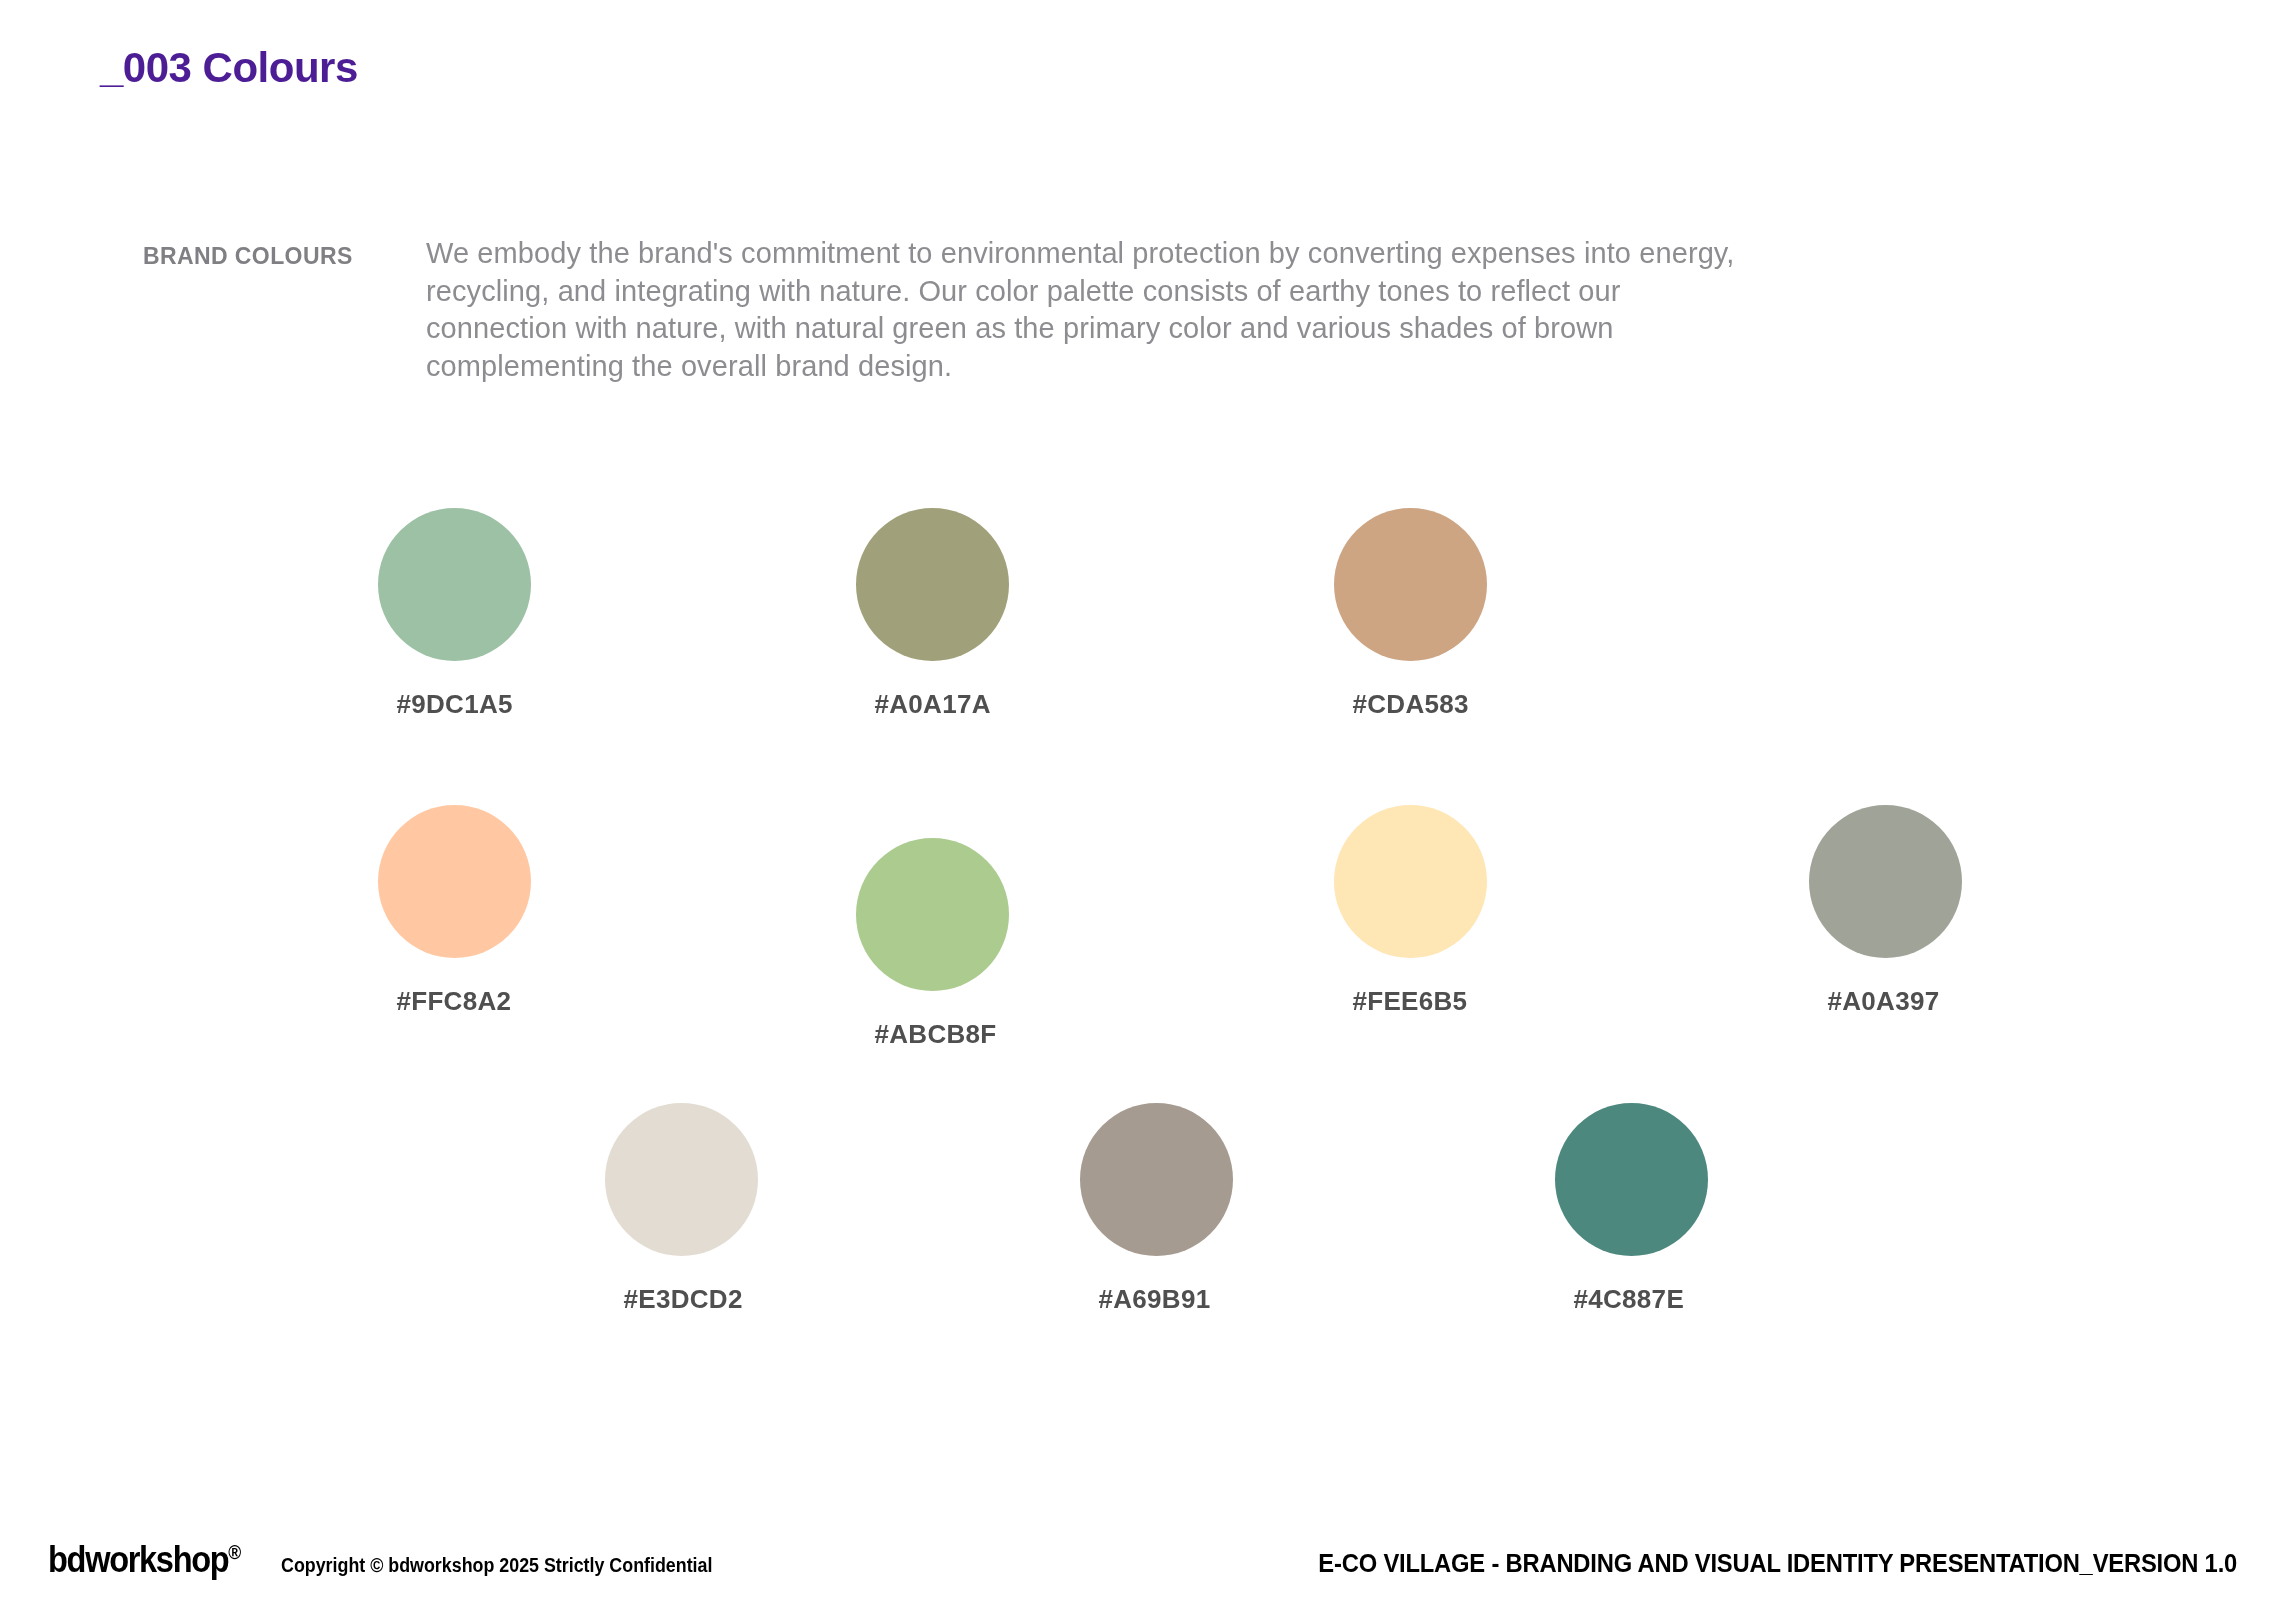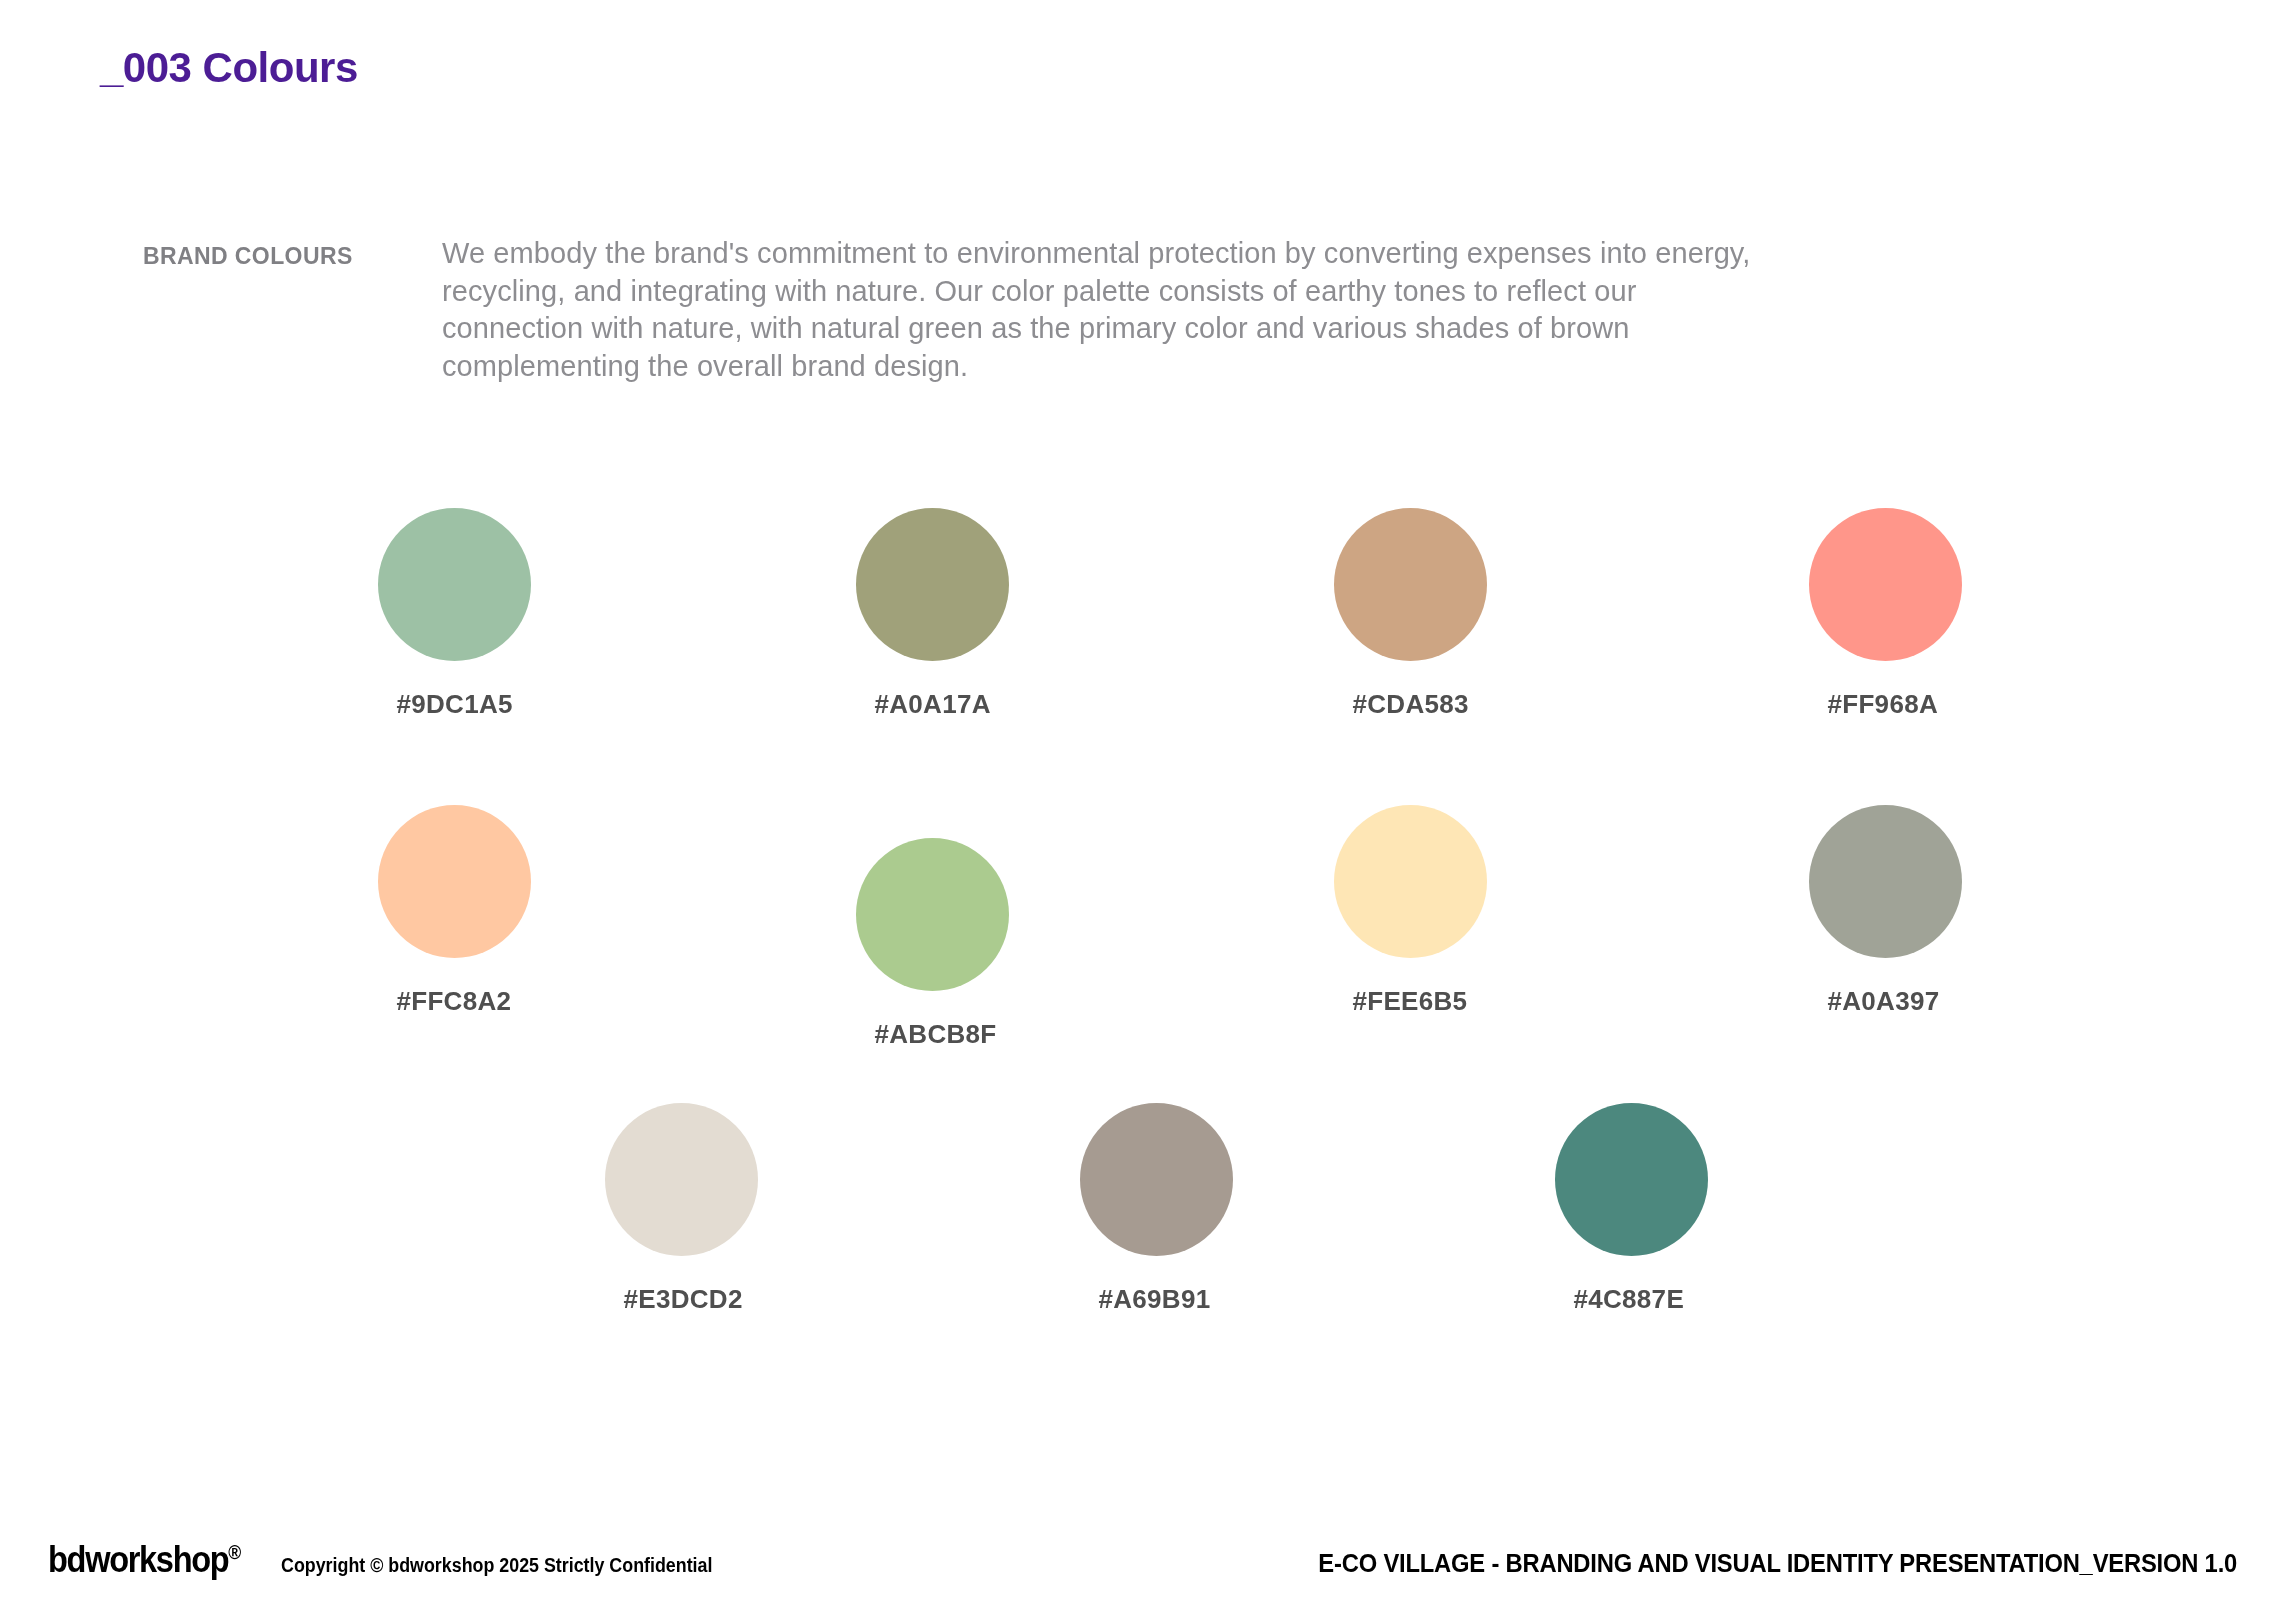--- a/index.html
+++ b/index.html
@@ -50,21 +50,20 @@
   .intro-body {
     position: absolute;
     left: 283px;
     top: 0px;
     width: 1329px;
     font-size: 29px;
     line-height: 1.30;
     font-weight: 300;
     color: #8d8d91;
     letter-spacing: 0.1px;
-    margin-left: 16px;
   }
 
   
   .palette {
     position: absolute;
     left: 0;
     top: 0;
     width: 1858px;
     height: 1619px;
   }
@@ -153,24 +152,20 @@
       <div class="swatch-label">#9DC1A5</div>
     </div>
     <div class="swatch" style="left: 856px; top: 508px;">
       <div class="swatch-dot" style="background: rgb(160, 161, 122);"></div>
       <div class="swatch-label">#A0A17A</div>
     </div>
     <div class="swatch" style="left: 1334px; top: 508px;">
       <div class="swatch-dot" style="background: rgb(205, 165, 131);"></div>
       <div class="swatch-label">#CDA583</div>
     </div>
-    <div class="swatch" style="left: 1809px; top: 508px;">
-      <div class="swatch-dot" style="background: rgb(255, 150, 138);"></div>
-      <div class="swatch-label">#FF968A</div>
-    </div>
     <div class="swatch" style="left: 378px; top: 805px;">
       <div class="swatch-dot" style="background: rgb(255, 200, 162);"></div>
       <div class="swatch-label">#FFC8A2</div>
     </div>
     <div class="swatch" style="left: 856px; top: 838px;">
       <div class="swatch-dot" style="background: rgb(171, 203, 143);"></div>
       <div class="swatch-label">#ABCB8F</div>
     </div>
     <div class="swatch" style="left: 1334px; top: 805px;">
       <div class="swatch-dot" style="background: rgb(254, 230, 181);"></div>

